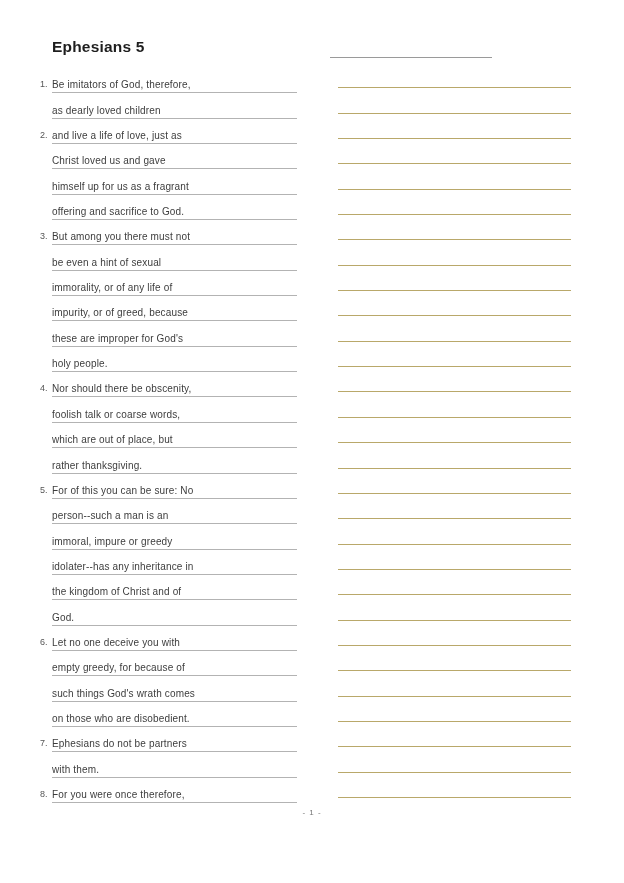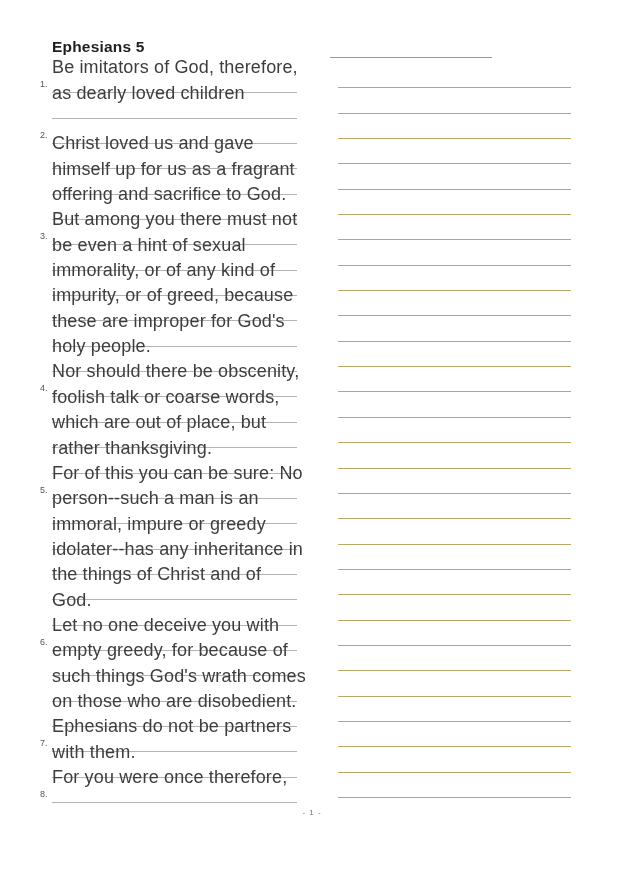--- a/index.html
+++ b/index.html
@@ -51,22 +51,22 @@
     position: absolute;
     left: -12px;
     bottom: 3px;
     font-size: 9px;
     color: #555555;
   }
 
   .vtext {
     position: absolute;
     left: 0;
-    bottom: 14px;
-    font-size: 18px;
+    bottom: 2px;
+    font-size: 10px;
     color: var(--text, #3d3d3d);
     letter-spacing: 0.15px;
     white-space: nowrap;
   }
 
   .write-col {
     position: absolute;
     left: 338px;
     top: 63px;
     width: 233px;
@@ -103,20 +103,21 @@
     <span class="vtext">Be imitators of God, therefore,</span>
   </div>
 
   <div class="verse-line">
     <span class="vnum"></span>
     <span class="vtext">as dearly loved children</span>
   </div>
 
   <div class="verse-line">
     <span class="vnum">2.</span>
+    <span class="vtext">and live a life of love, just as</span>
   </div>
 
   <div class="verse-line">
     <span class="vnum"></span>
     <span class="vtext">Christ loved us and gave</span>
   </div>
 
   <div class="verse-line">
     <span class="vnum"></span>
     <span class="vtext">himself up for us as a fragrant</span>
@@ -132,21 +133,21 @@
     <span class="vtext">But among you there must not</span>
   </div>
 
   <div class="verse-line">
     <span class="vnum"></span>
     <span class="vtext">be even a hint of sexual</span>
   </div>
 
   <div class="verse-line">
     <span class="vnum"></span>
-    <span class="vtext">immorality, or of any kind of</span>
+    <span class="vtext">immorality, or of any life of</span>
   </div>
 
   <div class="verse-line">
     <span class="vnum"></span>
     <span class="vtext">impurity, or of greed, because</span>
   </div>
 
   <div class="verse-line">
     <span class="vnum"></span>
     <span class="vtext">these are improper for God's</span>
@@ -192,21 +193,21 @@
     <span class="vtext">immoral, impure or greedy</span>
   </div>
 
   <div class="verse-line">
     <span class="vnum"></span>
     <span class="vtext">idolater--has any inheritance in</span>
   </div>
 
   <div class="verse-line">
     <span class="vnum"></span>
-    <span class="vtext">the things of Christ and of</span>
+    <span class="vtext">the kingdom of Christ and of</span>
   </div>
 
   <div class="verse-line">
     <span class="vnum"></span>
     <span class="vtext">God.</span>
   </div>
 
   <div class="verse-line">
     <span class="vnum">6.</span>
     <span class="vtext">Let no one deceive you with</span>

